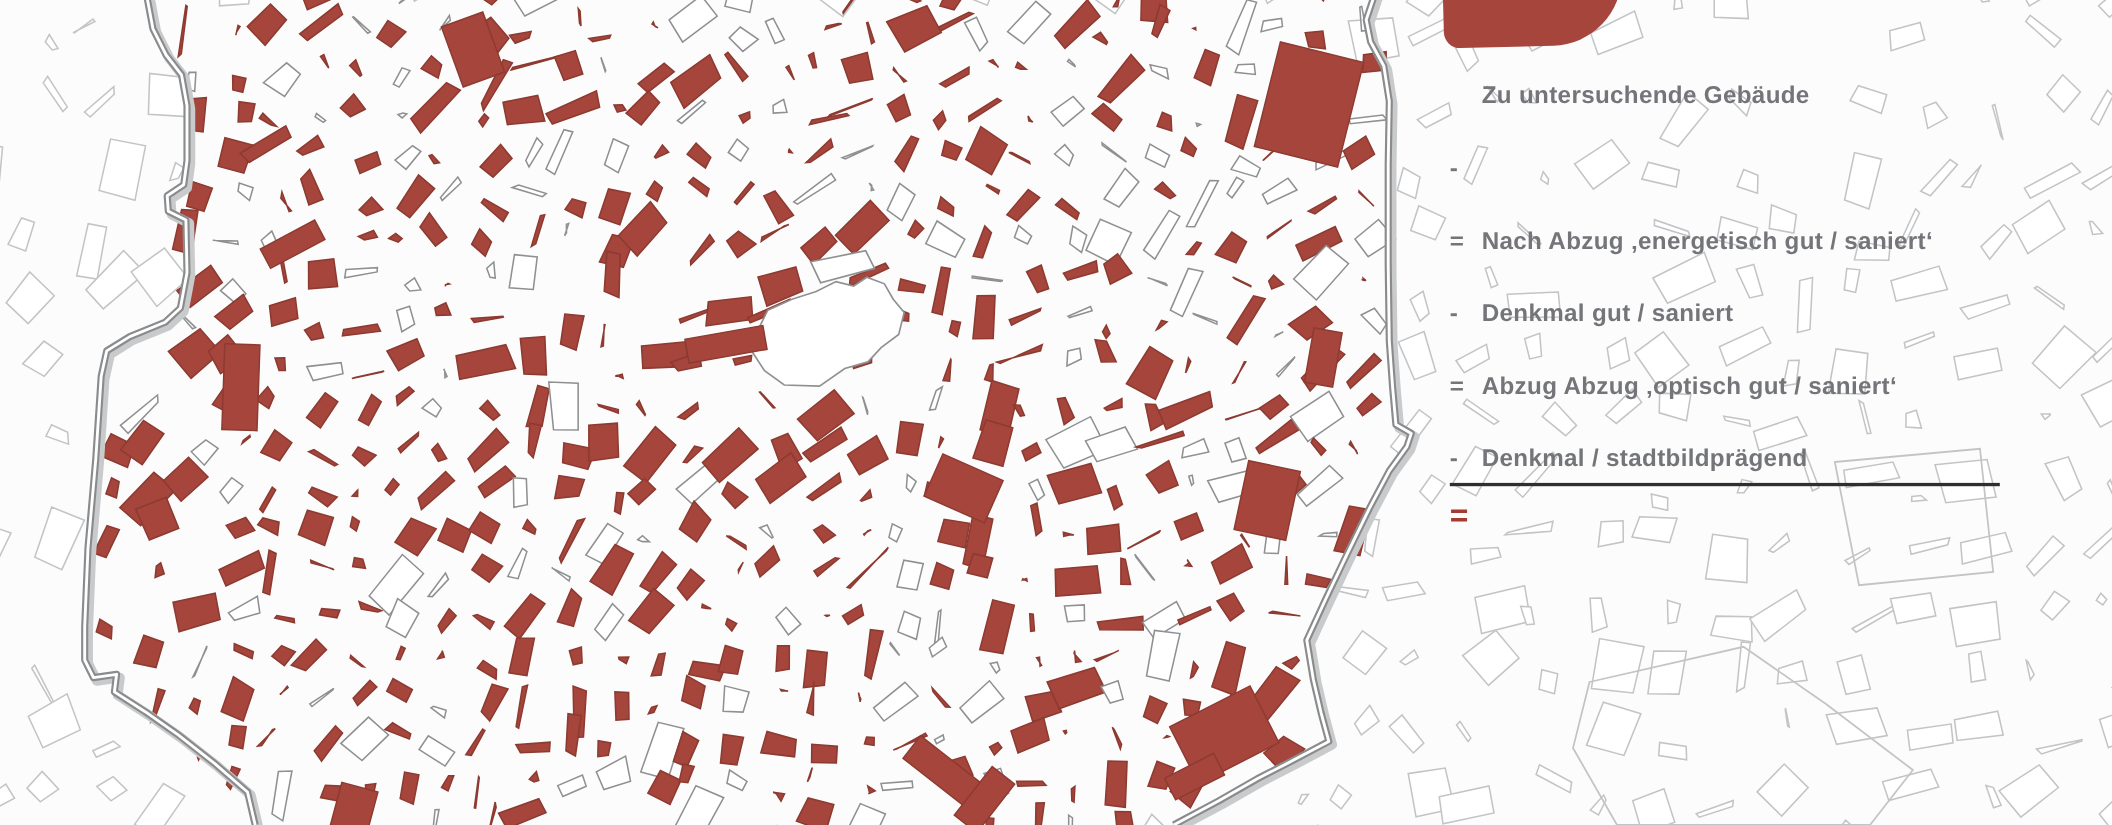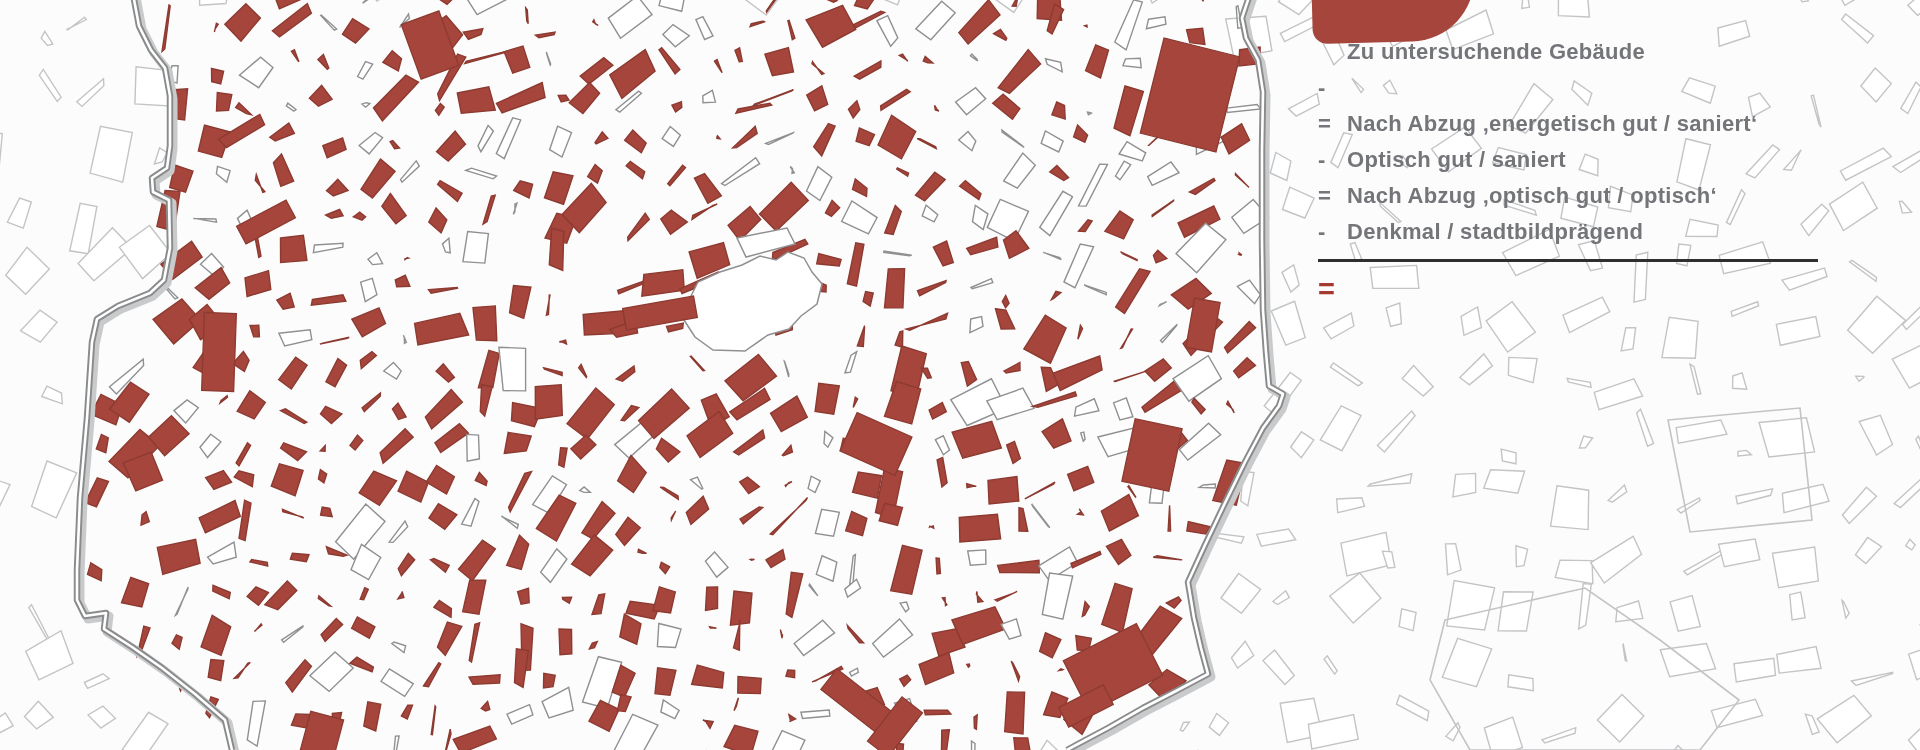--- a/index.html
+++ b/index.html
@@ -10,23 +10,24 @@
   }
   #map-svg{position:absolute;left:0;top:0;}
   #banner{
     position:absolute;left:1312px;top:-30px;width:163px;height:72px;
     background:var(--bannerRed,#a5453c);
     border-radius:0 10px 78px 18px;
     transform:rotate(-1.5deg);
   }
   #legend{position:absolute;left:1318px;top:34px;width:520px;}
   .lg-row{
-    display:flex;align-items:center;height:36px;
+    display:flex;align-items:flex-end;height:36px;
     font-size:22px;font-weight:700;letter-spacing:.3px;
     color:var(--legendText,#747579);
+    margin-top:30px;
   }
   .lg-pre{width:29px;flex:none;}
   .lg-lab{white-space:nowrap;}
   .lg-divider{border:none;border-top:3px solid var(--divider,#2f2f2f);width:500px;margin:9px 0 4px 0;}
   .lg-result{
     display:flex;align-items:center;height:46px;
     font-size:29px;font-weight:700;letter-spacing:.3px;
     color:var(--legendRed,#a63a30);
   }
   .lg-result .lg-pre{width:30px;}
@@ -919,25 +920,25 @@
         </div>
         <div class="lg-row">
           <span class="lg-pre">-</span>
         </div>
         <div class="lg-row">
           <span class="lg-pre">=</span>
           <span class="lg-lab">Nach Abzug ‚energetisch gut / saniert‘</span>
         </div>
         <div class="lg-row">
           <span class="lg-pre">-</span>
-          <span class="lg-lab">Optisch gut / saniert</span>
+          <span class="lg-lab">Denkmal gut / saniert</span>
         </div>
         <div class="lg-row">
           <span class="lg-pre">=</span>
-          <span class="lg-lab">Nach Abzug ‚optisch gut / optisch‘</span>
+          <span class="lg-lab">Abzug Abzug ‚optisch gut / saniert‘</span>
         </div>
         <div class="lg-row">
           <span class="lg-pre">-</span>
           <span class="lg-lab">Denkmal / stadtbildprägend</span>
         </div>
       </div>
     <hr class="lg-divider">
     <div class="lg-result">
       <span class="lg-pre">=</span>
     </div>

